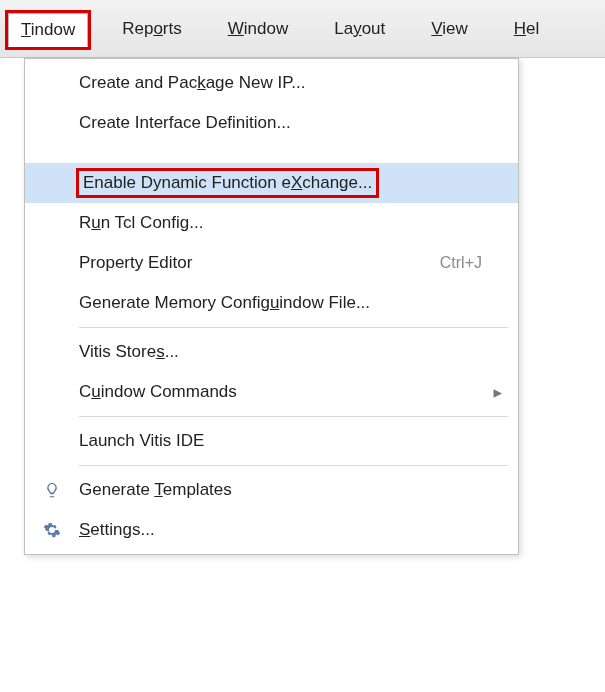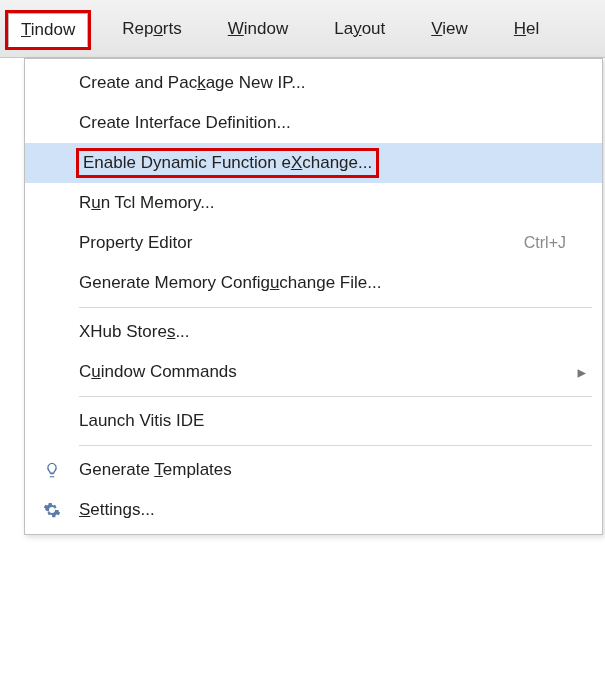--- a/index.html
+++ b/index.html
@@ -38,35 +38,36 @@
   }
   .mnemonic { text-decoration: underline; }
   .hl-red {
     outline: 3px solid #d40000;
     outline-offset: 0;
   }
   .dropdown {
     position: absolute;
     top: 58px;
     left: 24px;
-    width: 579px;
+    width: 495px;
     background: #ffffff;
     border: 1px solid #c0c0c0;
     box-shadow: 2px 2px 6px rgba(0,0,0,0.15);
     padding: 4px 0;
   }
   .menu-row {
     display: flex;
     align-items: center;
     height: 40px;
     padding: 0 16px 0 0;
     cursor: default;
   }
   .menu-row.highlighted {
     background: #cfe2f7;
+    margin-top: 20px;
   }
   .icon-col {
     width: 54px;
     display: flex;
     align-items: center;
     justify-content: center;
     color: #4a6fa0;
   }
   .label-col {
     flex: 1;
@@ -140,46 +141,46 @@
       <span class="hl-box hl-red" style="padding:2px 4px;">
         <span>Enable Dynamic Function e</span><span class="mnemonic">X</span><span>change...</span>
       </span>
     </div>
     <div class="accel-col"></div>
     <div class="arrow-col"></div>
   </div>
 
   <div class="menu-row">
     <div class="icon-col"></div>
-    <div class="label-col"><span>R</span><span class="mnemonic">u</span><span>n Tcl Memory...</span></div>
+    <div class="label-col"><span>R</span><span class="mnemonic">u</span><span>n Tcl Config...</span></div>
     <div class="accel-col"></div>
     <div class="arrow-col"></div>
   </div>
 
   <div class="menu-row">
     <div class="icon-col"></div>
     <div class="label-col"><span>Property Editor</span></div>
     <div class="accel-col">Ctrl+J</div>
     <div class="arrow-col"></div>
   </div>
 
 
   <div class="menu-row">
     <div class="icon-col"></div>
-    <div class="label-col"><span>Generate Memory Config</span><span class="mnemonic">u</span><span>change File...</span></div>
+    <div class="label-col"><span>Generate Memory Config</span><span class="mnemonic">u</span><span>indow File...</span></div>
     <div class="accel-col"></div>
     <div class="arrow-col"></div>
   </div>
 
 
   <div class="sep"></div>
 
   <div class="menu-row">
     <div class="icon-col"></div>
-    <div class="label-col"><span>XHub Store</span><span class="mnemonic">s</span><span>...</span></div>
+    <div class="label-col"><span>Vitis Store</span><span class="mnemonic">s</span><span>...</span></div>
     <div class="accel-col"></div>
     <div class="arrow-col"></div>
   </div>
 
   <div class="menu-row">
     <div class="icon-col"></div>
     <div class="label-col"><span>C</span><span class="mnemonic">u</span><span>indow Commands</span></div>
     <div class="accel-col"></div>
     <div class="arrow-col">▸</div>
   </div>

